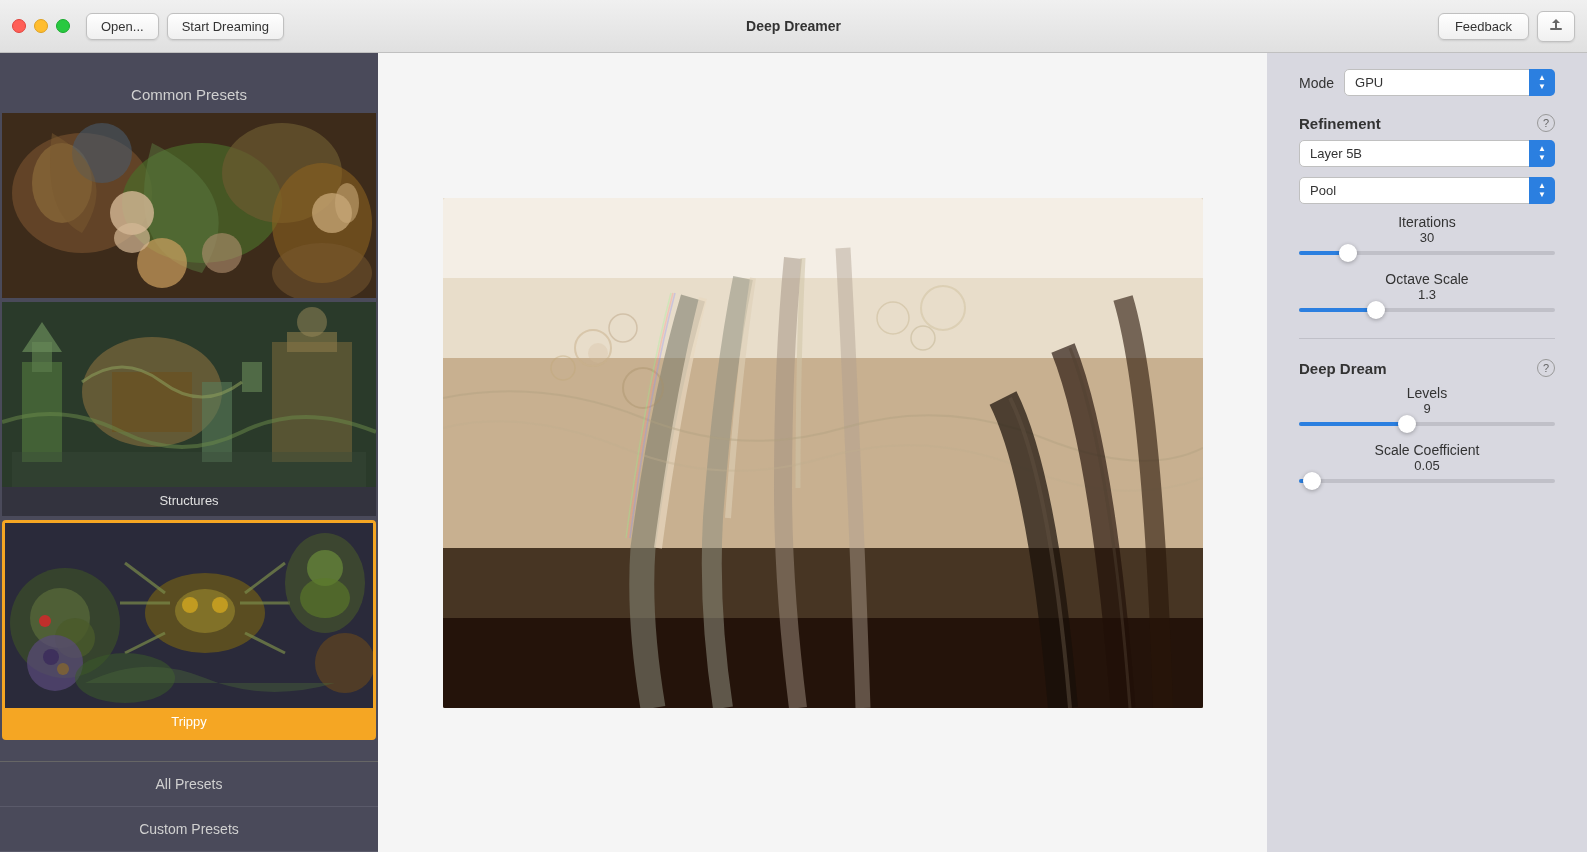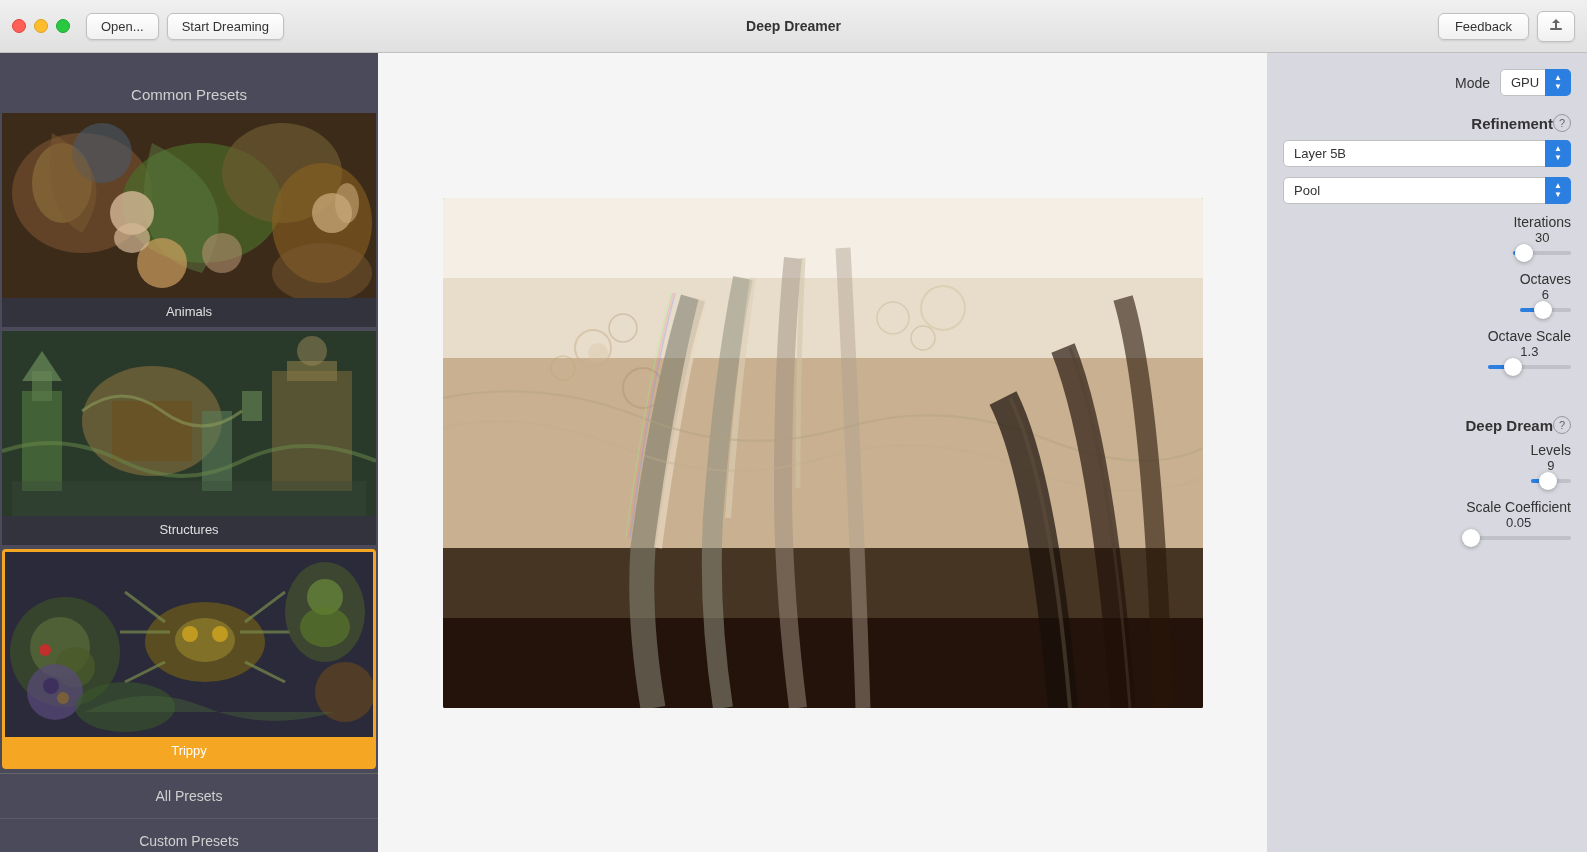--- a/index.html
+++ b/index.html
@@ -197,27 +197,26 @@
       );
       position: relative;
       overflow: hidden;
       border-radius: 2px;
     }
 
     
     .right-panel {
       width: 320px;
       background: #d8d8e0;
-      padding: 16px 16px;
+      padding: 16px 32px;
       overflow-y: auto;
       flex-shrink: 0;
       display: flex;
       flex-direction: column;
       gap: 0;
-      align-items: flex-end;
     }
 
     .panel-row {
       display: flex;
       align-items: center;
       justify-content: space-between;
       margin-bottom: 10px;
     }
 
     .panel-label {
@@ -435,21 +434,20 @@
           <circle cx="160" cy="150" r="25" fill="#cca060" opacity="0.7"></circle>
           <circle cx="220" cy="140" r="20" fill="#b09070" opacity="0.6"></circle>
           <ellipse cx="320" cy="160" rx="50" ry="30" fill="#7a5a30" opacity="0.5"></ellipse>
 
           <circle cx="130" cy="100" r="22" fill="#d4b896" opacity="0.8"></circle>
           <ellipse cx="130" cy="125" rx="18" ry="15" fill="#d4b896" opacity="0.7"></ellipse>
           <circle cx="330" cy="100" r="20" fill="#c8a878" opacity="0.75"></circle>
           <ellipse cx="345" cy="90" rx="12" ry="20" fill="#c8a878" opacity="0.6"></ellipse>
         </svg>
       </div>
-      <div class="preset-label">Animals</div>
     </div>
 
     <div class="preset-item">
       <div class="preset-img">
         <svg width="374" height="185" viewBox="0 0 374 185" xmlns="http://www.w3.org/2000/svg">
           <rect width="374" height="185" fill="#2a3a2a"></rect>
           <rect x="20" y="60" width="40" height="100" fill="#4a6b3a" opacity="0.8"></rect>
           <rect x="30" y="40" width="20" height="30" fill="#5a7b4a" opacity="0.7"></rect>
           <polygon points="40,20 20,50 60,50" fill="#6a8b5a" opacity="0.7"></polygon>
           <ellipse cx="150" cy="90" rx="70" ry="55" fill="#8b7040" opacity="0.6"></ellipse>
@@ -608,30 +606,20 @@
       <div class="slider-header">
         <span class="slider-label">Iterations</span>
         <span class="slider-value">30</span>
       </div>
       <div class="slider-track">
         <div class="slider-fill" style="width: 19%"></div>
         <div class="slider-thumb" style="left: 19%"></div>
       </div>
     </div>
 
-    <div class="slider-container">
-      <div class="slider-header">
-        <span class="slider-label">Octaves</span>
-        <span class="slider-value">6</span>
-      </div>
-      <div class="slider-track">
-        <div class="slider-fill" style="width: 45%"></div>
-        <div class="slider-thumb" style="left: 45%"></div>
-      </div>
-    </div>
 
     <div class="slider-container">
       <div class="slider-header">
         <span class="slider-label">Octave Scale</span>
         <span class="slider-value">1.3</span>
       </div>
       <div class="slider-track">
         <div class="slider-fill" style="width: 30%"></div>
         <div class="slider-thumb" style="left: 30%"></div>
       </div>

